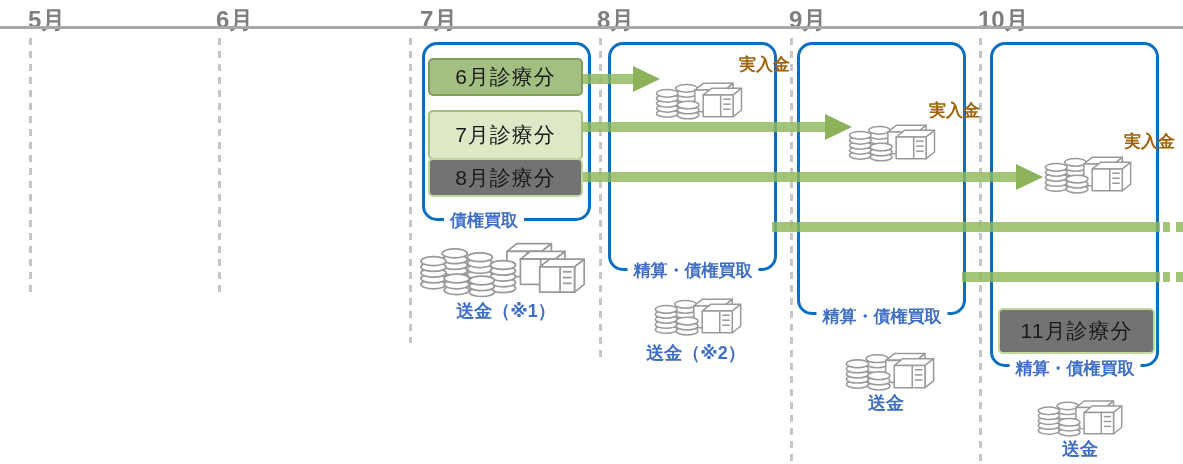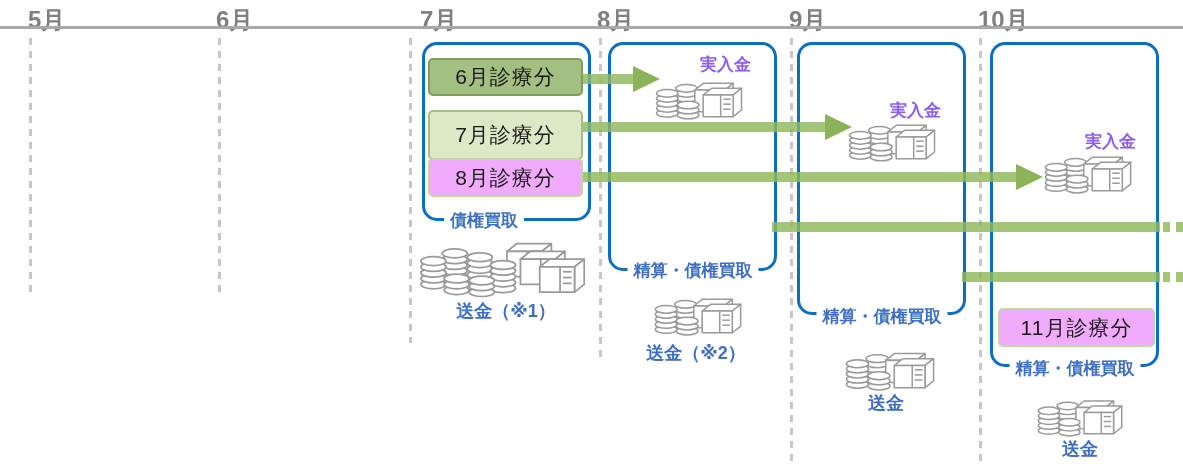--- a/index.html
+++ b/index.html
@@ -18,37 +18,37 @@
   .block{
     position:absolute;border:3.5px solid #0a6fc2;border-radius:15px;background:transparent;
   }
   .claim-box{
     position:absolute;box-sizing:border-box;border-radius:5px;z-index:5;
     display:flex;align-items:center;justify-content:center;
     font-size:21px;color:#1a1a1a;letter-spacing:1px;white-space:nowrap;
   }
   .cb-dark {background:#a3bf82;border:2.5px solid #7f9e58;}
   .cb-light{background:#dce8c6;border:2.5px solid #a4c07c;}
-  .cb-white{background:#f0abfc;border:2.5px solid #c3d69b;}
+  .cb-white{background:#737373;border:2.5px solid #c3d69b;}
   .shaft{position:absolute;height:10px;background:rgba(143,184,90,0.82);z-index:4;}
   .head{
     position:absolute;width:0;height:0;z-index:4;
     border-top:13px solid transparent;border-bottom:13px solid transparent;
     border-left:27px solid #8cb35a;
   }
   .cont-dash{
     position:absolute;height:10px;width:20px;z-index:4;
     background:repeating-linear-gradient(90deg,rgba(143,184,90,0.82) 0 7px,transparent 7px 13px);
   }
   .bracket-label{
     position:absolute;transform:translate(-50%,-50%);z-index:6;
     background:#ffffff;padding:0 6px;font-size:17px;font-weight:bold;color:#3e6fc4;white-space:nowrap;
   }
   .deposit-label{
-    position:absolute;font-size:17px;font-weight:bold;color:#8b5cf6;white-space:nowrap;z-index:6;
+    position:absolute;font-size:17px;font-weight:bold;color:#a16207;white-space:nowrap;z-index:6;margin-left:39px;
   }
   .remit-label{
     position:absolute;transform:translateX(-50%);font-size:18px;font-weight:bold;color:#3e6fc4;
     white-space:nowrap;z-index:6;
   }
   .money{position:absolute;z-index:5;}
   .defs{position:absolute;width:0;height:0;overflow:hidden;}
 </style>
 </head>
 <body>
@@ -136,21 +136,21 @@
 
   <div class="claim-box cb-dark" style="left:428px;top:58px;width:155px;height:38px">
       <span>6月診療分</span>
     </div>
   <div class="claim-box cb-light" style="left:428px;top:110px;width:155px;height:50px">
       <span>7月診療分</span>
     </div>
   <div class="claim-box cb-white" style="left:428px;top:158px;width:155px;height:39px">
       <span>8月診療分</span>
     </div>
-  <div class="claim-box cb-white" style="left:998px;top:308px;width:157px;height:39px">
+  <div class="claim-box cb-white" style="left:998px;top:308px;width:157px;height:46px">
       <span>11月診療分</span>
     </div>
 
   <span class="bracket-label" style="left:484px;top:220px">債権買取</span>
   <span class="bracket-label" style="left:693px;top:270px">精算・債権買取</span>
   <span class="bracket-label" style="left:882px;top:316px">精算・債権買取</span>
   <span class="bracket-label" style="left:1075px;top:368px">精算・債権買取</span>
 
   <span class="deposit-label" style="left:700px;top:53px">実入金</span>
   <span class="deposit-label" style="left:890px;top:99px">実入金</span>

